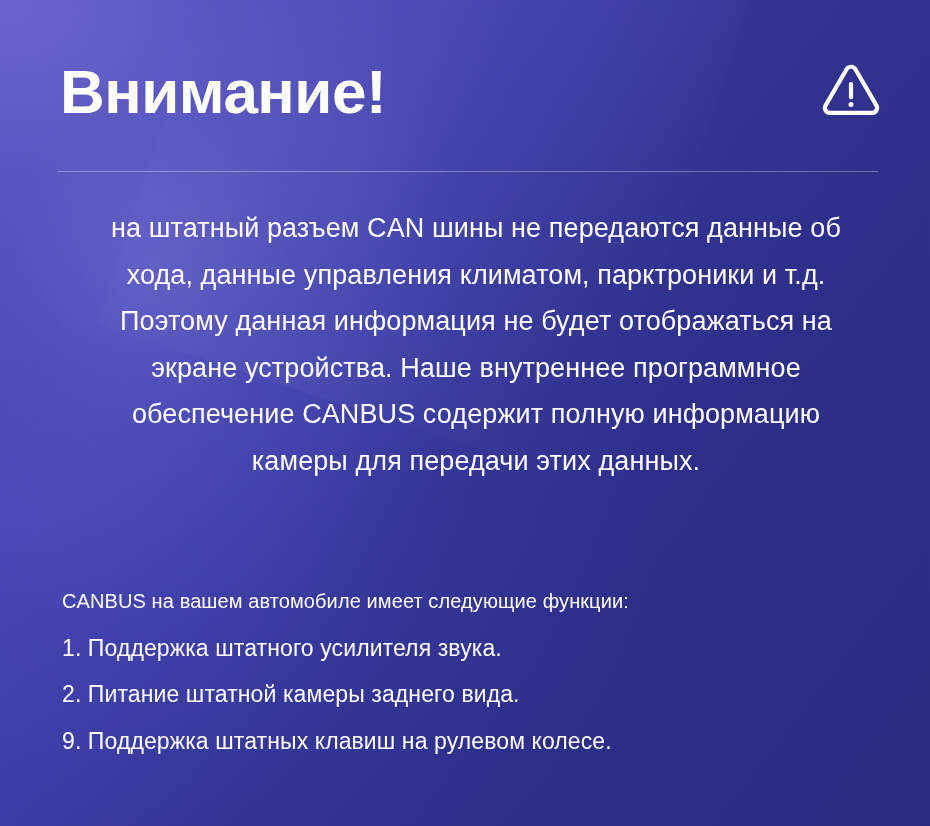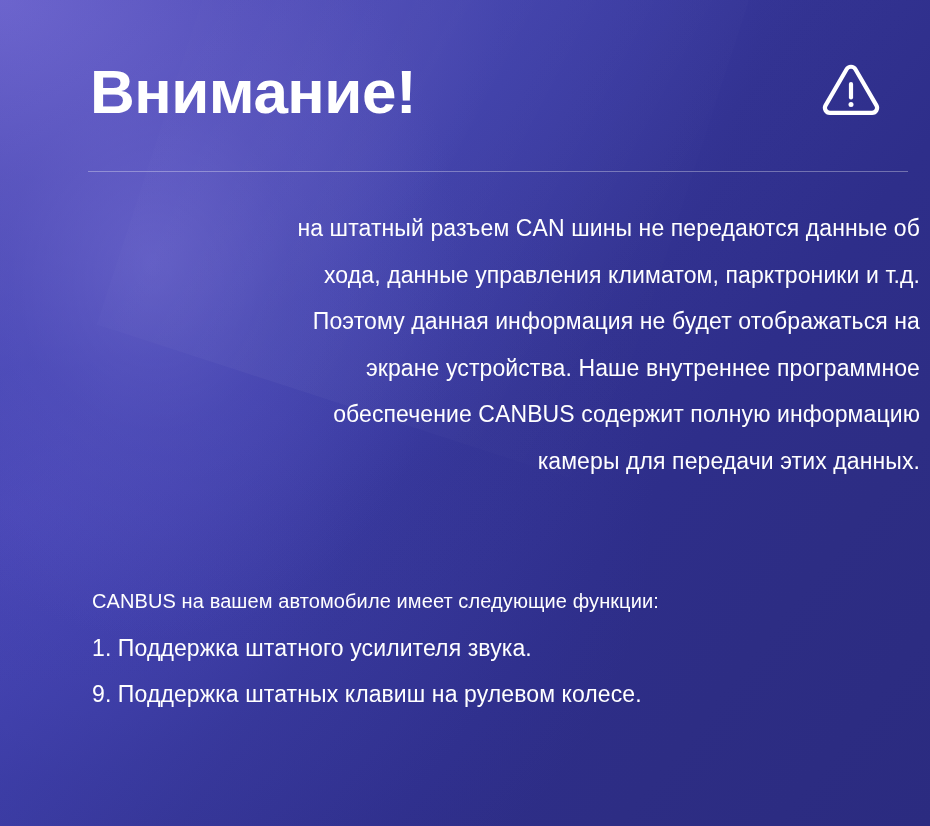--- a/index.html
+++ b/index.html
@@ -61,21 +61,21 @@
     width: 520px;
     height: 620px;
     transform: rotate(18deg);
     background: linear-gradient(100deg,
       rgba(255,255,255,0.00) 0%,
       rgba(255,255,255,0.035) 45%,
       rgba(255,255,255,0.00) 100%);
     pointer-events: none;
   }
 
-  .layer { position: relative; z-index: 2; margin-left: 30px; }
+  .layer { position: relative; z-index: 2; }
 
   
   .header {
     position: absolute;
     left: 60px;
     top: 56px;
     right: 50px;
     height: 72px;
   }
 
@@ -111,26 +111,26 @@
   
   .body-block {
     position: absolute;
     left: 62px;
     top: 205px;
     width: 828px;
   }
 
   .para {
     margin: 0;
-    font-size: 23px;
+    font-size: 27px;
     line-height: 46.5px;
     font-weight: 400;
     letter-spacing: 0.1px;
     color: #ffffff;
-    text-align: right;
+    text-align: center;
   }
 
   .list-block {
     position: absolute;
     left: 62px;
     top: 578px;
     width: 828px;
   }
 
   .list-intro {
@@ -182,17 +182,18 @@
     <p class="para">Поэтому данная информация не будет отображаться на</p>
     <p class="para">экране устройства. Наше внутреннее программное</p>
     <p class="para">обеспечение CANBUS содержит полную информацию</p>
     <p class="para">камеры для передачи этих данных.</p>
   </div>
 
   <div class="list-block layer">
     <p class="list-intro">CANBUS на вашем автомобиле имеет следующие функции:</p>
     <ul class="list">
       <li>1. Поддержка штатного усилителя звука.</li>
+      <li>2. Питание штатной камеры заднего вида.</li>
       <li>9. Поддержка штатных клавиш на рулевом колесе.</li>
     </ul>
   </div>
 
 </div>
 
 </body></html>

